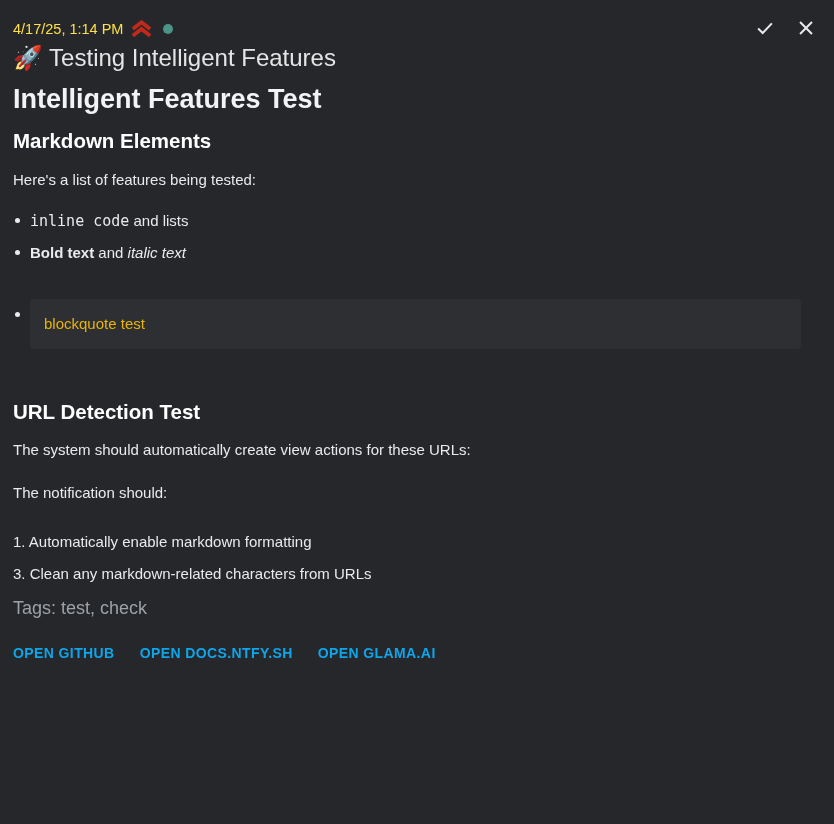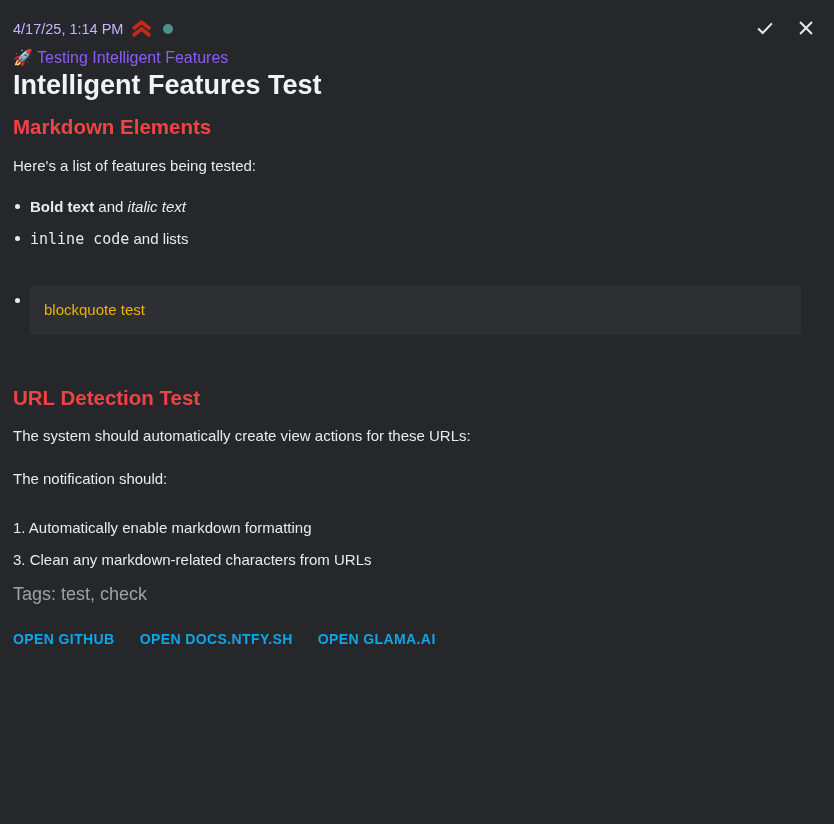--- a/index.html
+++ b/index.html
@@ -8,36 +8,36 @@
     background: #25272b;
     color: #e8eaed;
     font-family: "Liberation Sans", sans-serif;
     font-size: 15px;
     position: relative;
   }
   .card { padding: 0 13px; position: relative; width: 834px; height: 824px; }
 
   
   .header-row { display: flex; align-items: center; gap: 7px; padding-top: 20px; }
-  .ts { color: #c4b5fd; font-size: 14.5px; }
+  .ts { color: #fde047; font-size: 14.5px; }
   .prio svg { display: block; }
   .unread-dot {
     width: 10px; height: 10px; border-radius: 50%;
     background: #4c9288; display: inline-block; margin-left: 3px;
   }
   .top-icons { position: absolute; top: 15px; right: 15px; display: flex; gap: 15px; }
   .top-icons .icon-btn {
     background: none; border: none; cursor: pointer; padding: 2px;
     display: flex; align-items: center; justify-content: center;
   }
 
   
-  .subtitle { margin-top: 7px; font-size: 16px; font-weight: 400; color: #8b5cf6; line-height: 25px; }
-  h1.msg-h1 { margin-top: 0; font-size: 27px; font-weight: 700; color: #f2f3f4; line-height: 30px; }
-  h2.msg-h2 { font-size: 20.5px; font-weight: 700; color: #ef4444; line-height: 26px; }
+  .subtitle { margin-top: 7px; font-size: 24px; font-weight: 400; color: #e5e5e5; line-height: 25px; }
+  h1.msg-h1 { margin-top: 14px; font-size: 27px; font-weight: 700; color: #f2f3f4; line-height: 30px; }
+  h2.msg-h2 { font-size: 20.5px; font-weight: 700; color: #ffffff; line-height: 26px; }
   h2.first-h2 { margin-top: 14px; }
   h2.url-h2 { margin-top: 50px; }
   p.body-p { margin-top: 16px; line-height: 18px; }
   p.intro-p { margin-top: 17px; }
   p.should-p { margin-top: 25px; }
 
   ul.feature-list { margin-top: 16px; list-style: none; }
   ul.feature-list > li { position: relative; padding-left: 17px; line-height: 32px; min-height: 32px; }
   ul.feature-list > li::before {
     content: ""; position: absolute; left: 2px; top: 13px;
@@ -99,22 +99,22 @@
     </button>
   </div>
 
   <div class="subtitle">🚀 Testing Intelligent Features</div>
   <h1 class="msg-h1">Intelligent Features Test</h1>
 
   <h2 class="msg-h2 first-h2">Markdown Elements</h2>
   <p class="body-p intro-p">Here's a list of features being tested:</p>
 
   <ul class="feature-list">
+    <li><span class="code-frag">inline code</span><span> and lists</span></li>
     <li><span class="bold-frag">Bold text</span><span> and </span><span class="italic-frag">italic text</span></li>
-    <li><span class="code-frag">inline code</span><span> and lists</span></li>
     <li>
       <div class="blockquote">blockquote test</div>
     </li>
   </ul>
 
   <h2 class="msg-h2 url-h2">URL Detection Test</h2>
   <p class="body-p">The system should automatically create view actions for these URLs:</p>
 
 
   <p class="body-p should-p">The notification should:</p>

